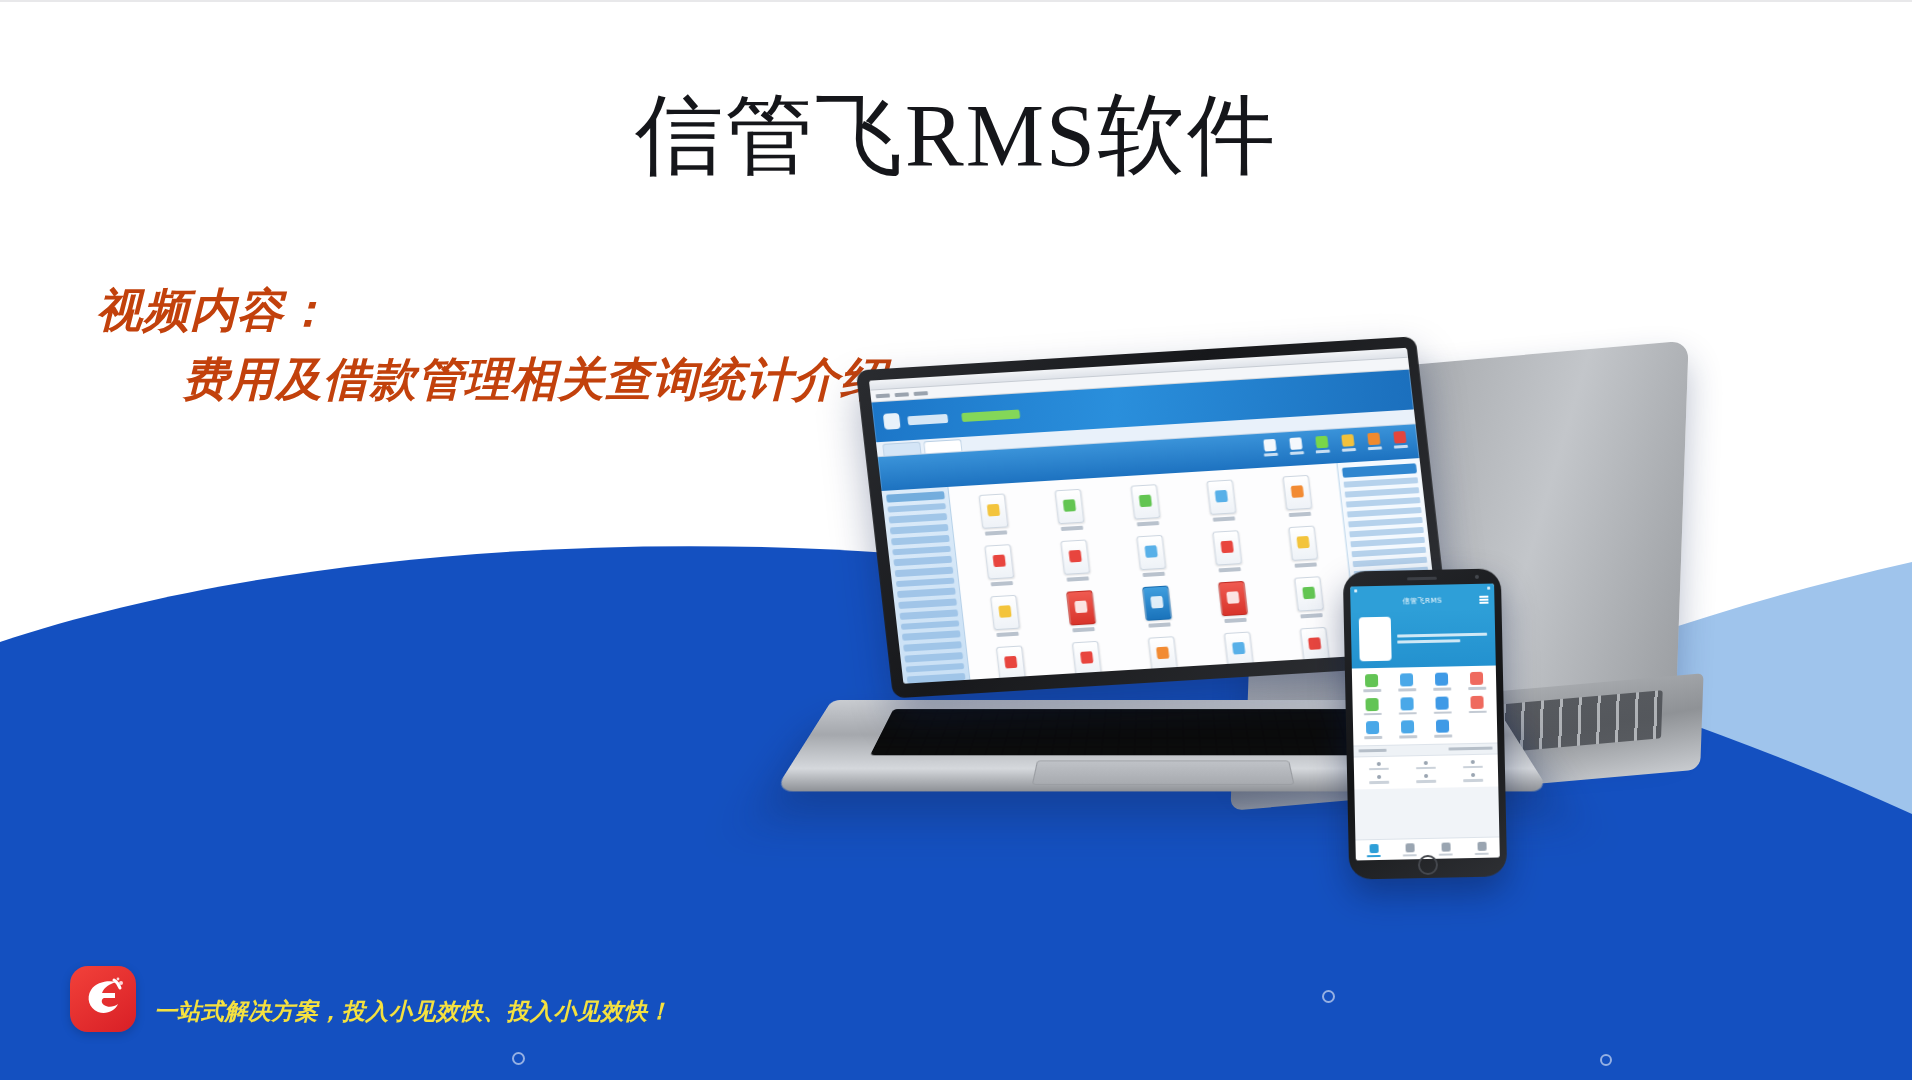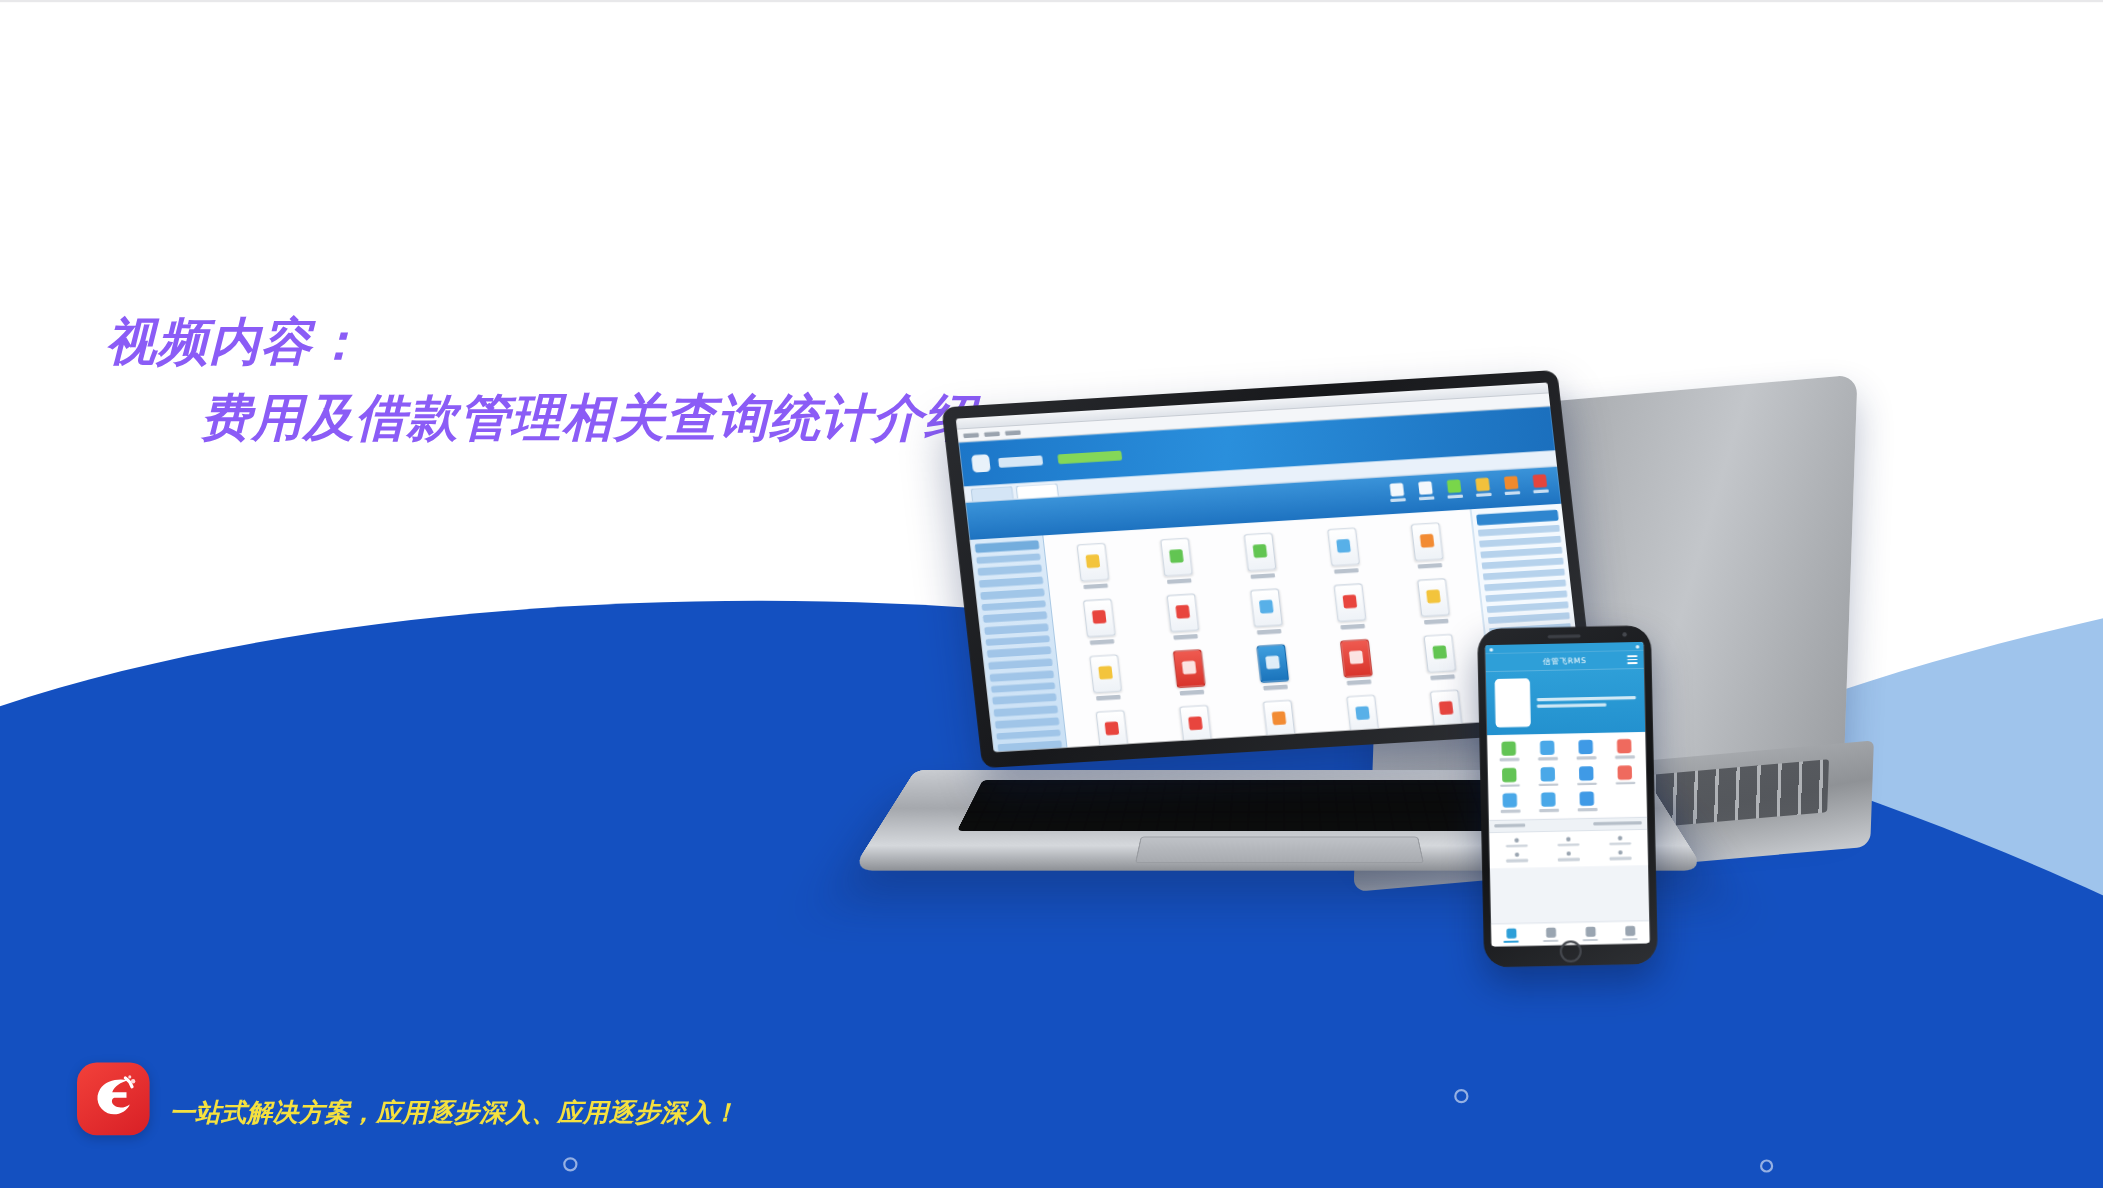--- a/index.html
+++ b/index.html
@@ -34,21 +34,21 @@
     font-size:88px;line-height:1.08;
     color:#15161a;letter-spacing:2px;
     white-space:nowrap;
   }
 
   
   .subtitle-block{position:absolute;left:96px;top:278px;}
   .sub-line{
     font-family:"DejaVu Sans","Liberation Sans",sans-serif;
     font-style:italic;font-weight:600;
-    color:#8b5cf6;
+    color:#c2410c;
     font-size:46px;line-height:1.32;
     letter-spacing:1px;white-space:nowrap;
   }
   .sub-line.indent{margin-left:86px;margin-top:8px;}
 
   
   .devices{position:absolute;left:880px;top:380px;width:1032px;height:560px;}
 
   
   .laptop-back{
@@ -235,20 +235,21 @@
       <path d="M0 700 C420 600 980 612 1430 690 C1640 728 1800 780 1912 830 L1912 1080 L0 1080 Z" fill="#2e62cf"></path>
 
       <path d="M0 640 C300 540 760 512 1180 586 C1470 638 1720 724 1912 812 L1912 1080 L0 1080 Z" fill="#1450c0"></path>
     </svg>
   </div>
 
   <div class="dot" style="left:1322px;top:988px;width:9px;height:9px;"></div>
   <div class="dot" style="left:1600px;top:1052px;width:8px;height:8px;"></div>
   <div class="dot" style="left:512px;top:1050px;width:9px;height:9px;"></div>
 
+  <div class="headline">信管飞RMS软件</div>
 
   <div class="subtitle-block">
     <div class="sub-line">视频内容：</div>
     <div class="sub-line indent">费用及借款管理相关查询统计介绍</div>
   </div>
 
   <div class="devices">
 
     <div class="laptop-back"></div>
     <div class="laptop-back-base"></div>
@@ -556,16 +557,16 @@
 
   <div class="brandbar">
     <div class="brand-logo">
       <svg width="50" height="50" viewBox="0 0 50 50" xmlns="http://www.w3.org/2000/svg" aria-hidden="true">
         <path d="M38 8 C30 6 18 8 13 16 C8 24 11 34 20 38 C28 41 37 37 40 30 C36 33 30 34 26 31 C23 29 23 25 26 24 L37 24 L37 19 L24 19 C26 13 32 10 38 8 Z" fill="#ffffff"></path>
         <path d="M36 6 C39 8 41 11 42 14" stroke="#ffffff" stroke-width="3" stroke-linecap="round" fill="none"></path>
         <circle cx="43" cy="9" r="2" fill="#ffd7d7"></circle>
         <circle cx="40" cy="5" r="1.4" fill="#ffd7d7"></circle>
       </svg>
     </div>
-    <div class="brand-tag">一站式解决方案，应用逐步深入、应用逐步深入！</div>
+    <div class="brand-tag">一站式解决方案，投入小见效快、投入小见效快！</div>
   </div>
 
 </div>
 
 </body></html>

